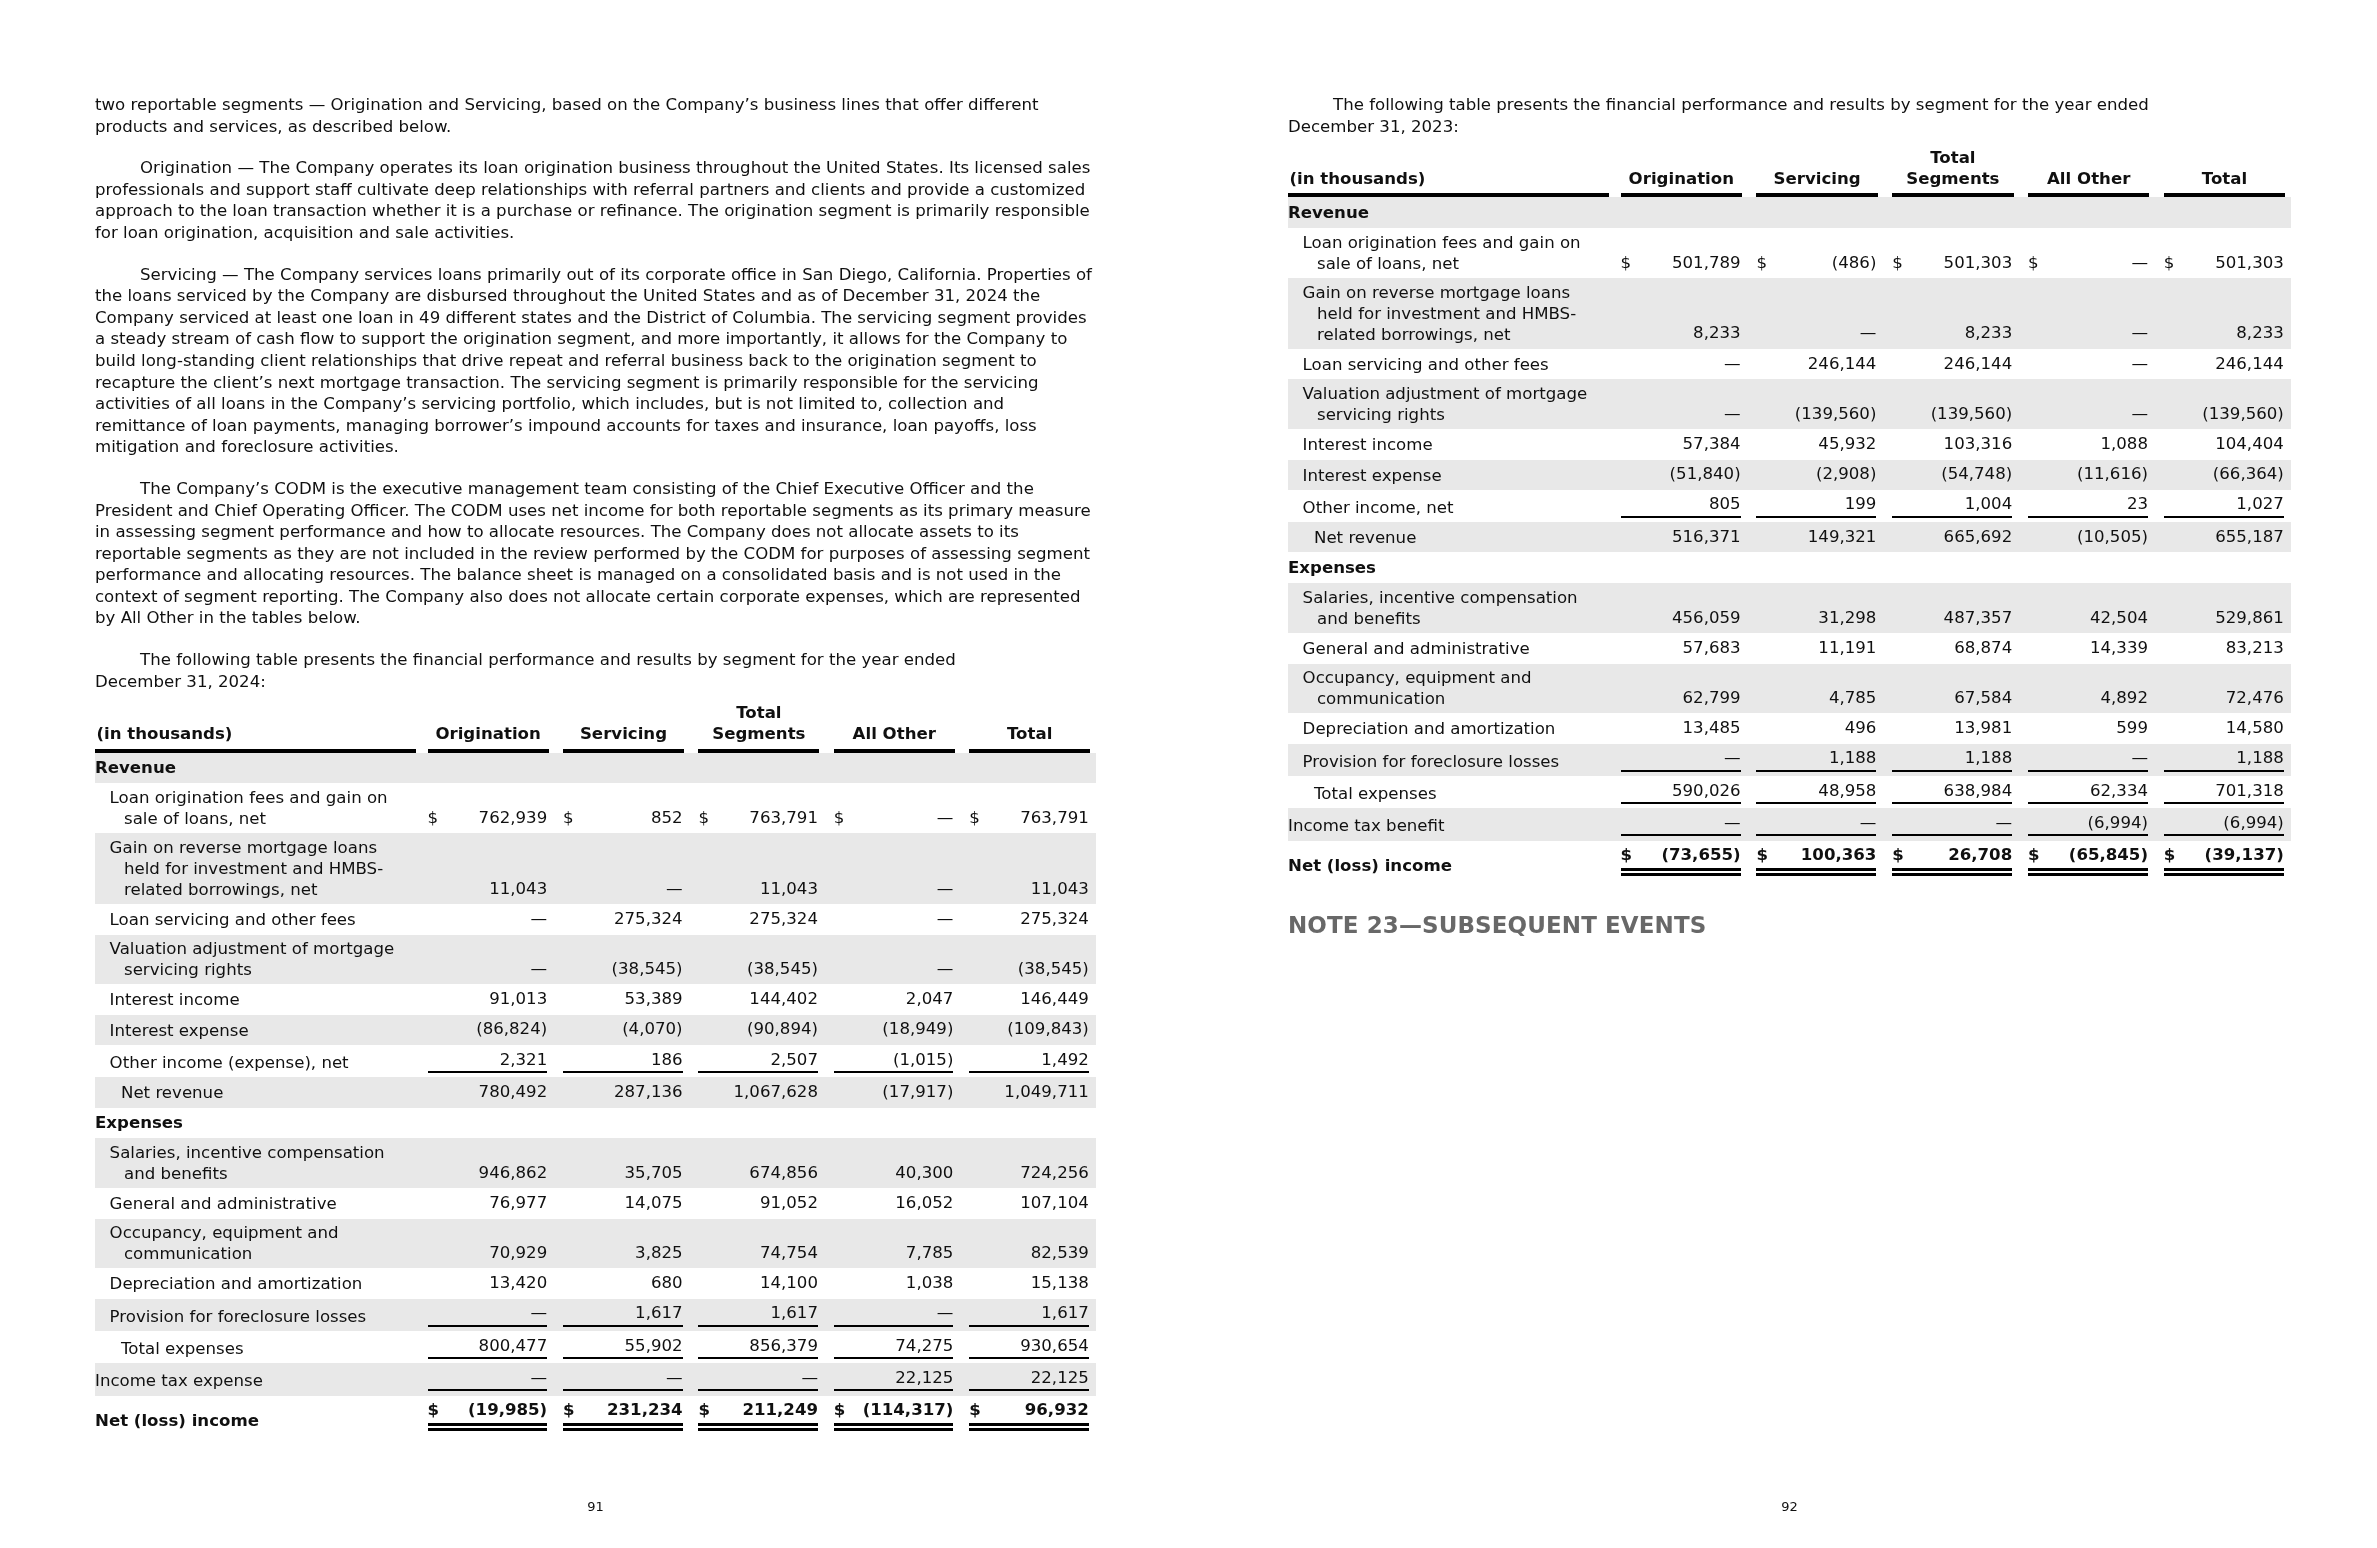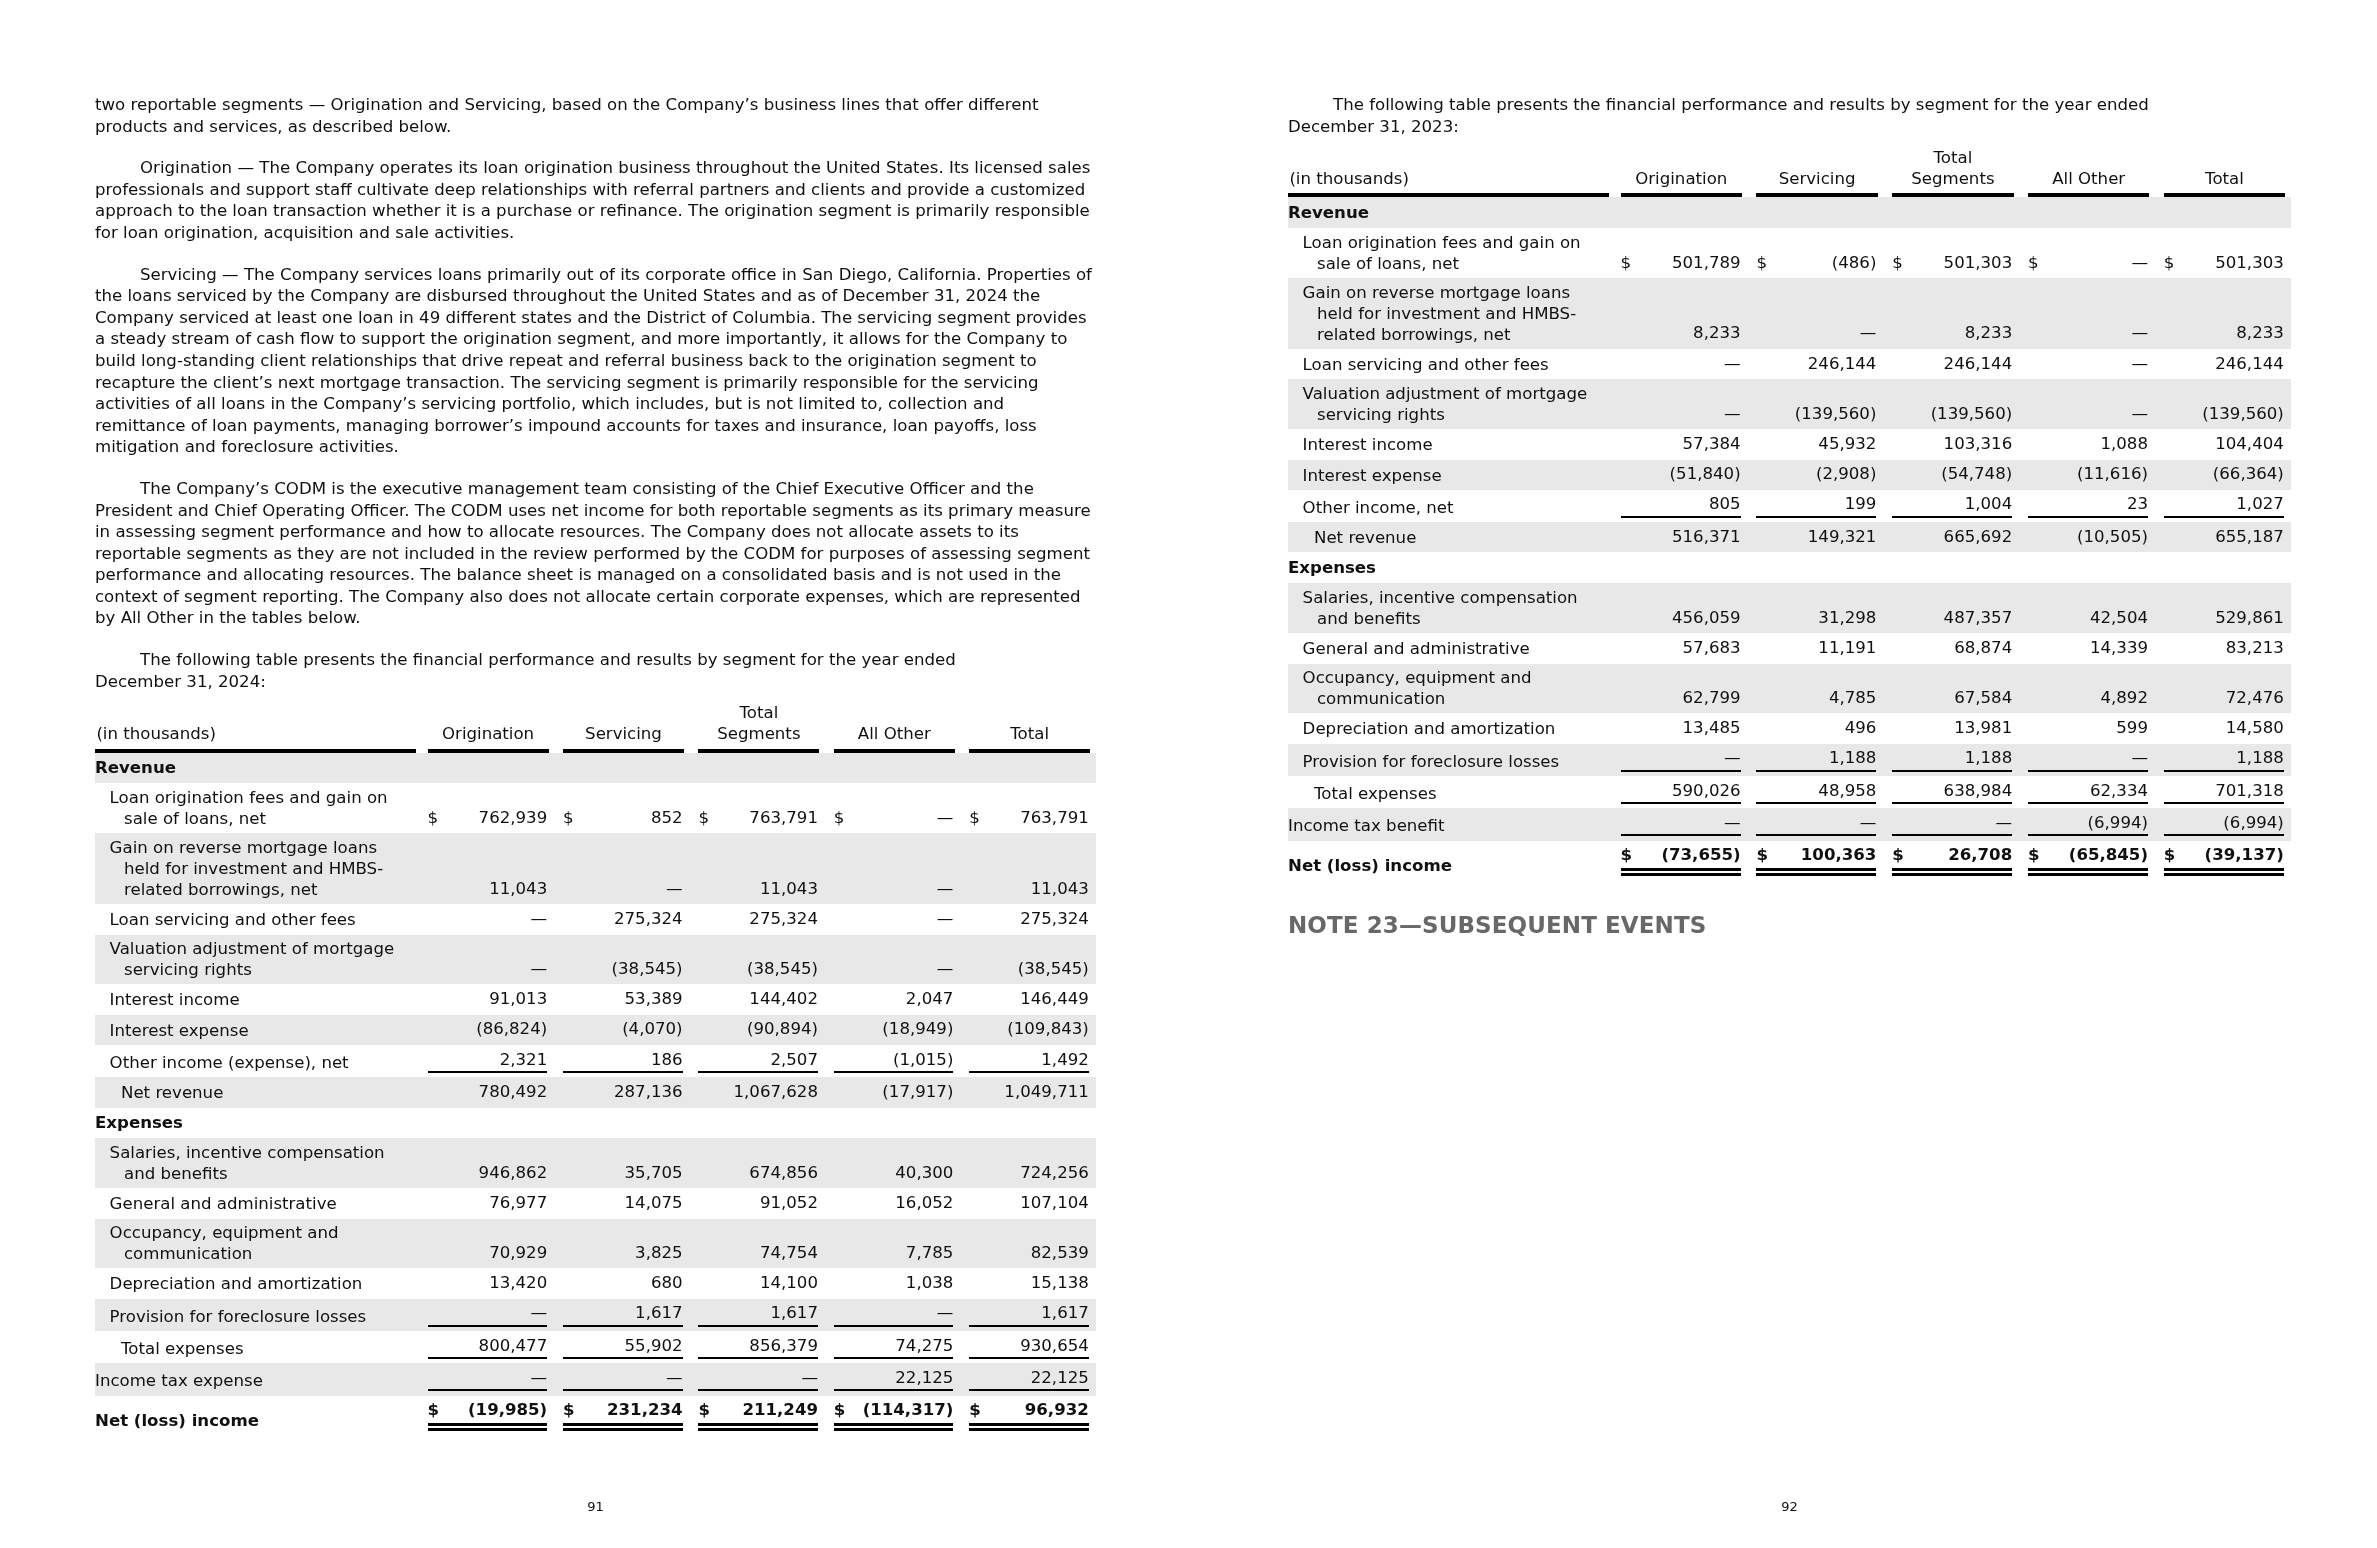--- a/index.html
+++ b/index.html
@@ -16,21 +16,21 @@
   #page-right { left: 1288px; width: 1003px; }
 
   p.body { margin: 0 0 20px 0; }
   p.indent { text-indent: 45px; }
   p.preline { white-space: pre-line; }
   p.last { margin-bottom: 10px; }
 
   .table-wrap { margin-top: 5.8px; }
   table.fin-table { width: 100%; border-collapse: collapse; table-layout: fixed; }
   col.lblcol { width: 324px; }
-  th { font-weight: normal; vertical-align: bottom; padding: 0 5.8px 0 8.6px; }
+  th { font-weight: bold; vertical-align: bottom; padding: 0 5.8px 0 8.6px; }
   th.lbl { padding-left: 0; padding-right: 2.9px; }
   .h-inner {
     border-bottom: 4.3px solid #000;
     padding: 0 1.4px 4.3px;
     text-align: center;
     white-space: pre-line;
     line-height: 21px;
   }
   th.lbl .h-inner { text-align: left; }
   td { vertical-align: bottom; }

